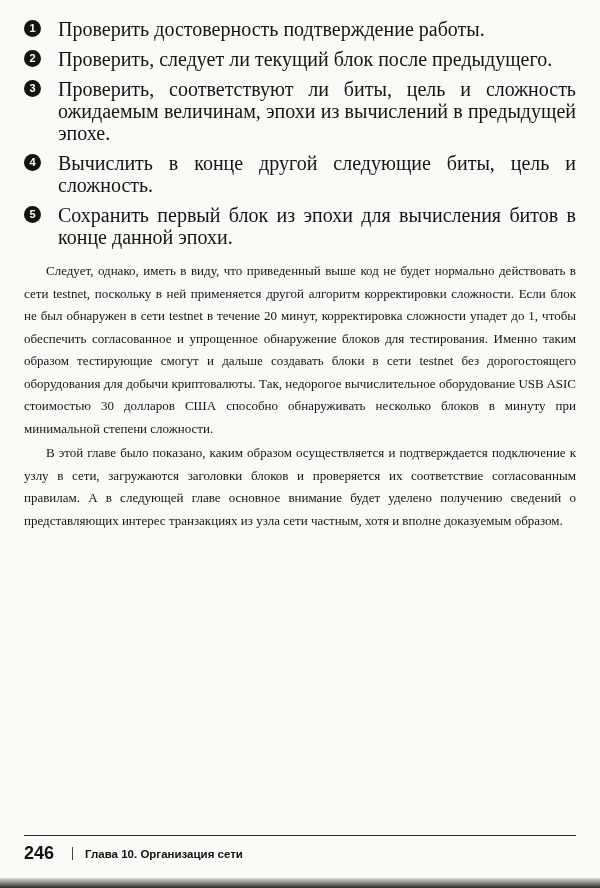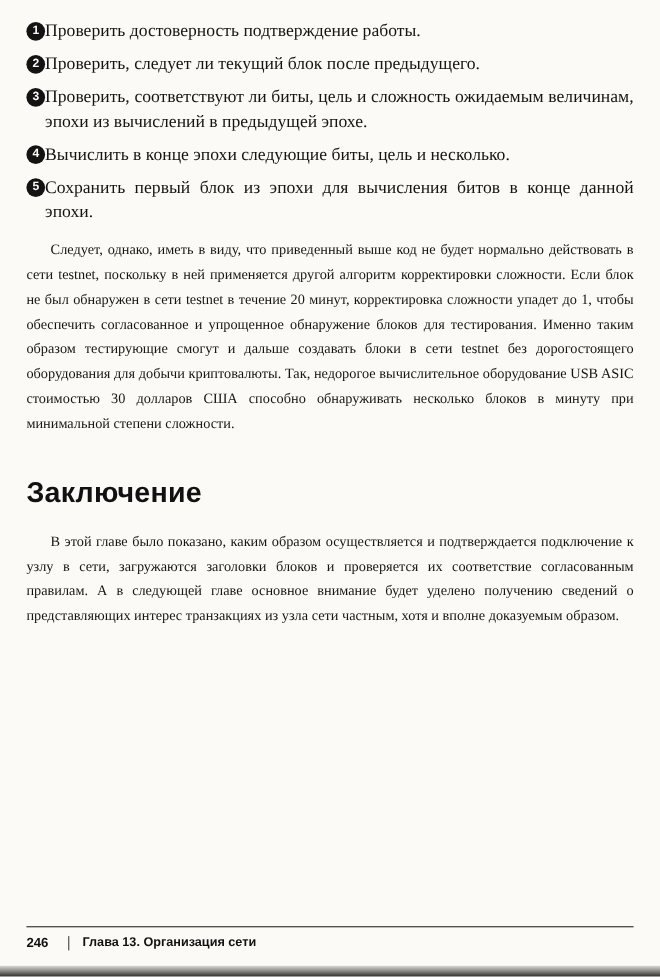--- a/index.html
+++ b/index.html
@@ -39,21 +39,22 @@
     color: #fbfaf7;
     font-family: "Liberation Sans", sans-serif;
     font-size: 11px;
     font-weight: bold;
     line-height: 17px;
     text-align: center;
   }
   .step-text {
     display: block;
     flex: 1 1 auto;
-    font-size: 16px;
+    margin-left: 17px;
+    font-size: 20px;
     line-height: 22px;
     text-align: justify;
   }
   p.body-para {
     margin: 0 0 2px 0;
     font-size: 13px;
     line-height: 22.5px;
     text-align: justify;
     text-indent: 22px;
   }
@@ -72,21 +73,21 @@
     bottom: 24px;
     border-top: 1.5px solid #2a2a2a;
     padding-top: 7px;
     display: flex;
     align-items: center;
     font-family: "Liberation Sans", "DejaVu Sans", sans-serif;
     font-weight: bold;
     color: #111;
   }
   .footer .page-number {
-    font-size: 12px;
+    font-size: 18px;
   }
   .footer .vbar {
     display: inline-block;
     width: 0;
     height: 13px;
     border-left: 1.5px solid #444;
     margin: 0 12px 0 18px;
   }
   .footer .chapter {
     font-size: 11.5px;
@@ -113,35 +114,34 @@
     <li>
       <span class="badge">2</span>
       <span class="step-text">Проверить, следует ли текущий блок после предыдущего.</span>
     </li>
     <li>
       <span class="badge">3</span>
       <span class="step-text">Проверить, соответствуют ли биты, цель и сложность ожидаемым величинам, эпохи из вычислений в предыдущей эпохе.</span>
     </li>
     <li>
       <span class="badge">4</span>
-      <span class="step-text">Вычислить в конце эпохи следующие биты, цель и несколько.</span>
+      <span class="step-text">Вычислить в конце другой следующие биты, цель и сложность.</span>
     </li>
     <li>
       <span class="badge">5</span>
       <span class="step-text">Сохранить первый блок из эпохи для вычисления битов в конце данной эпохи.</span>
     </li>
   </ol>
 
   <p class="body-para">Следует, однако, иметь в виду, что приведенный выше код не будет нормально действовать в сети testnet, поскольку в ней применяется другой алгоритм корректировки сложности. Если блок не был обнаружен в сети testnet в течение 20 минут, корректировка сложности упадет до 1, чтобы обеспечить согласованное и упрощенное обнаружение блоков для тестирования. Именно таким образом тестирующие смогут и дальше создавать блоки в сети testnet без дорогостоящего оборудования для добычи криптовалюты. Так, недорогое вычислительное оборудование USB ASIC стоимостью 30 долларов США способно обнаруживать несколько блоков в минуту при минимальной степени сложности.</p>
 
-  <h1 class="section-heading">Заключение</h1>
 
   <p class="body-para">В этой главе было показано, каким образом осуществляется и подтверждается подключение к узлу в сети, загружаются заголовки блоков и проверяется их соответствие согласованным правилам. А в следующей главе основное внимание будет уделено получению сведений о представляющих интерес транзакциях из узла сети частным, хотя и вполне доказуемым образом.</p>
 
   <div class="footer">
     <span class="page-number">246</span>
     <span class="vbar"></span>
-    <span class="chapter">Глава 13. Организация сети</span>
+    <span class="chapter">Глава 10. Организация сети</span>
   </div>
 
   <div class="scan-edge"></div>
 
 </div>
 
 </body></html>

